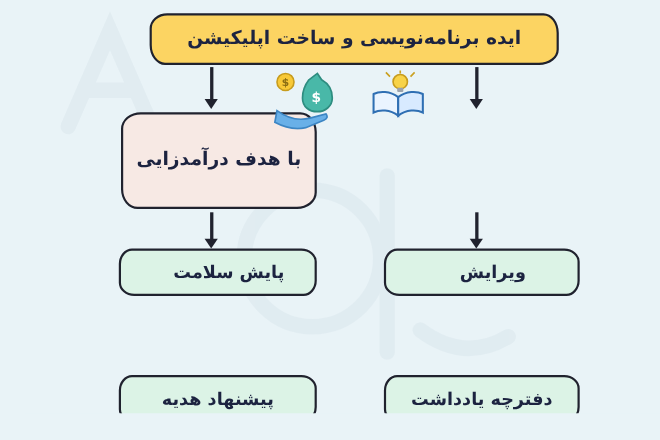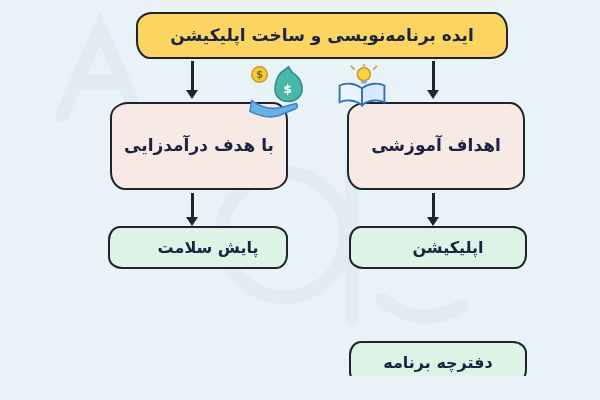--- a/index.html
+++ b/index.html
@@ -68,21 +68,20 @@
   </svg>
 
   <div class="node root">ایده برنامه‌نویسی و ساخت اپلیکیشن</div>
 
   <div class="vline" style="left:169px;top:61px;height:30px;"></div>
   <div class="ahead" style="left:164px;top:90px;"></div>
   <div class="vline" style="left:410px;top:61px;height:30px;"></div>
   <div class="ahead" style="left:405px;top:90px;"></div>
 
   <div class="node branch left">با هدف درآمدزایی</div>
-  <div class="node branch right">اهداف آموزشی</div>
 
   <svg class="icon icon-money" width="58" height="58" viewBox="0 0 60 60" aria-hidden="true">
     <circle cx="14" cy="15" r="8" fill="#f8c938" stroke="#c79c1d" stroke-width="1.5"></circle>
     <text x="14" y="19" font-size="10" text-anchor="middle" fill="#8a6d13" font-weight="bold">$</text>
     <path d="M36 13 l8 -6 4 6 c7 4 10 11 10 17 0 8 -7 13 -14 13 -8 0 -14 -5 -14 -13 0 -6 3 -13 6 -17z" fill="#49b8a8" stroke="#2e8d80" stroke-width="1.6"></path>
     <text x="43" y="34" font-size="13" font-weight="bold" text-anchor="middle" fill="#ffffff">$</text>
     <path d="M6 42 q15 11 31 7 l15 -4 q3 4 -2 6 l-17 7 q-14 3 -29 -5z" fill="#69b0e8" stroke="#3d86c4" stroke-width="1.6"></path>
   </svg>
 
   <svg class="icon icon-book" width="56" height="56" viewBox="0 0 60 60" aria-hidden="true">
@@ -92,17 +91,18 @@
     <path d="M30 26 C22 20 12 20 6 23 l0 18 c6 -3 16 -3 24 3z" fill="#eaf4ff" stroke="#2f6fb3" stroke-width="2"></path>
     <path d="M30 26 C38 20 48 20 54 23 l0 18 c-6 -3 -16 -3 -24 3z" fill="#d8eaff" stroke="#2f6fb3" stroke-width="2"></path>
   </svg>
 
   <div class="vline" style="left:169px;top:193px;height:26px;"></div>
   <div class="ahead" style="left:164px;top:217px;"></div>
   <div class="vline" style="left:410px;top:193px;height:26px;"></div>
   <div class="ahead" style="left:405px;top:217px;"></div>
 
   <div class="node leaf lcol row1">پایش سلامت</div>
+  <div class="node leaf lcol row3">پیشنهاد هدیه</div>
 
-  <div class="node leaf rcol row1">اپلیکیشن</div>
-  <div class="node leaf rcol row3">دفترچه برنامه</div>
+  <div class="node leaf rcol row1">ویرایش</div>
+  <div class="node leaf rcol row3">دفترچه یادداشت</div>
 
 </div>
 
 </body></html>

